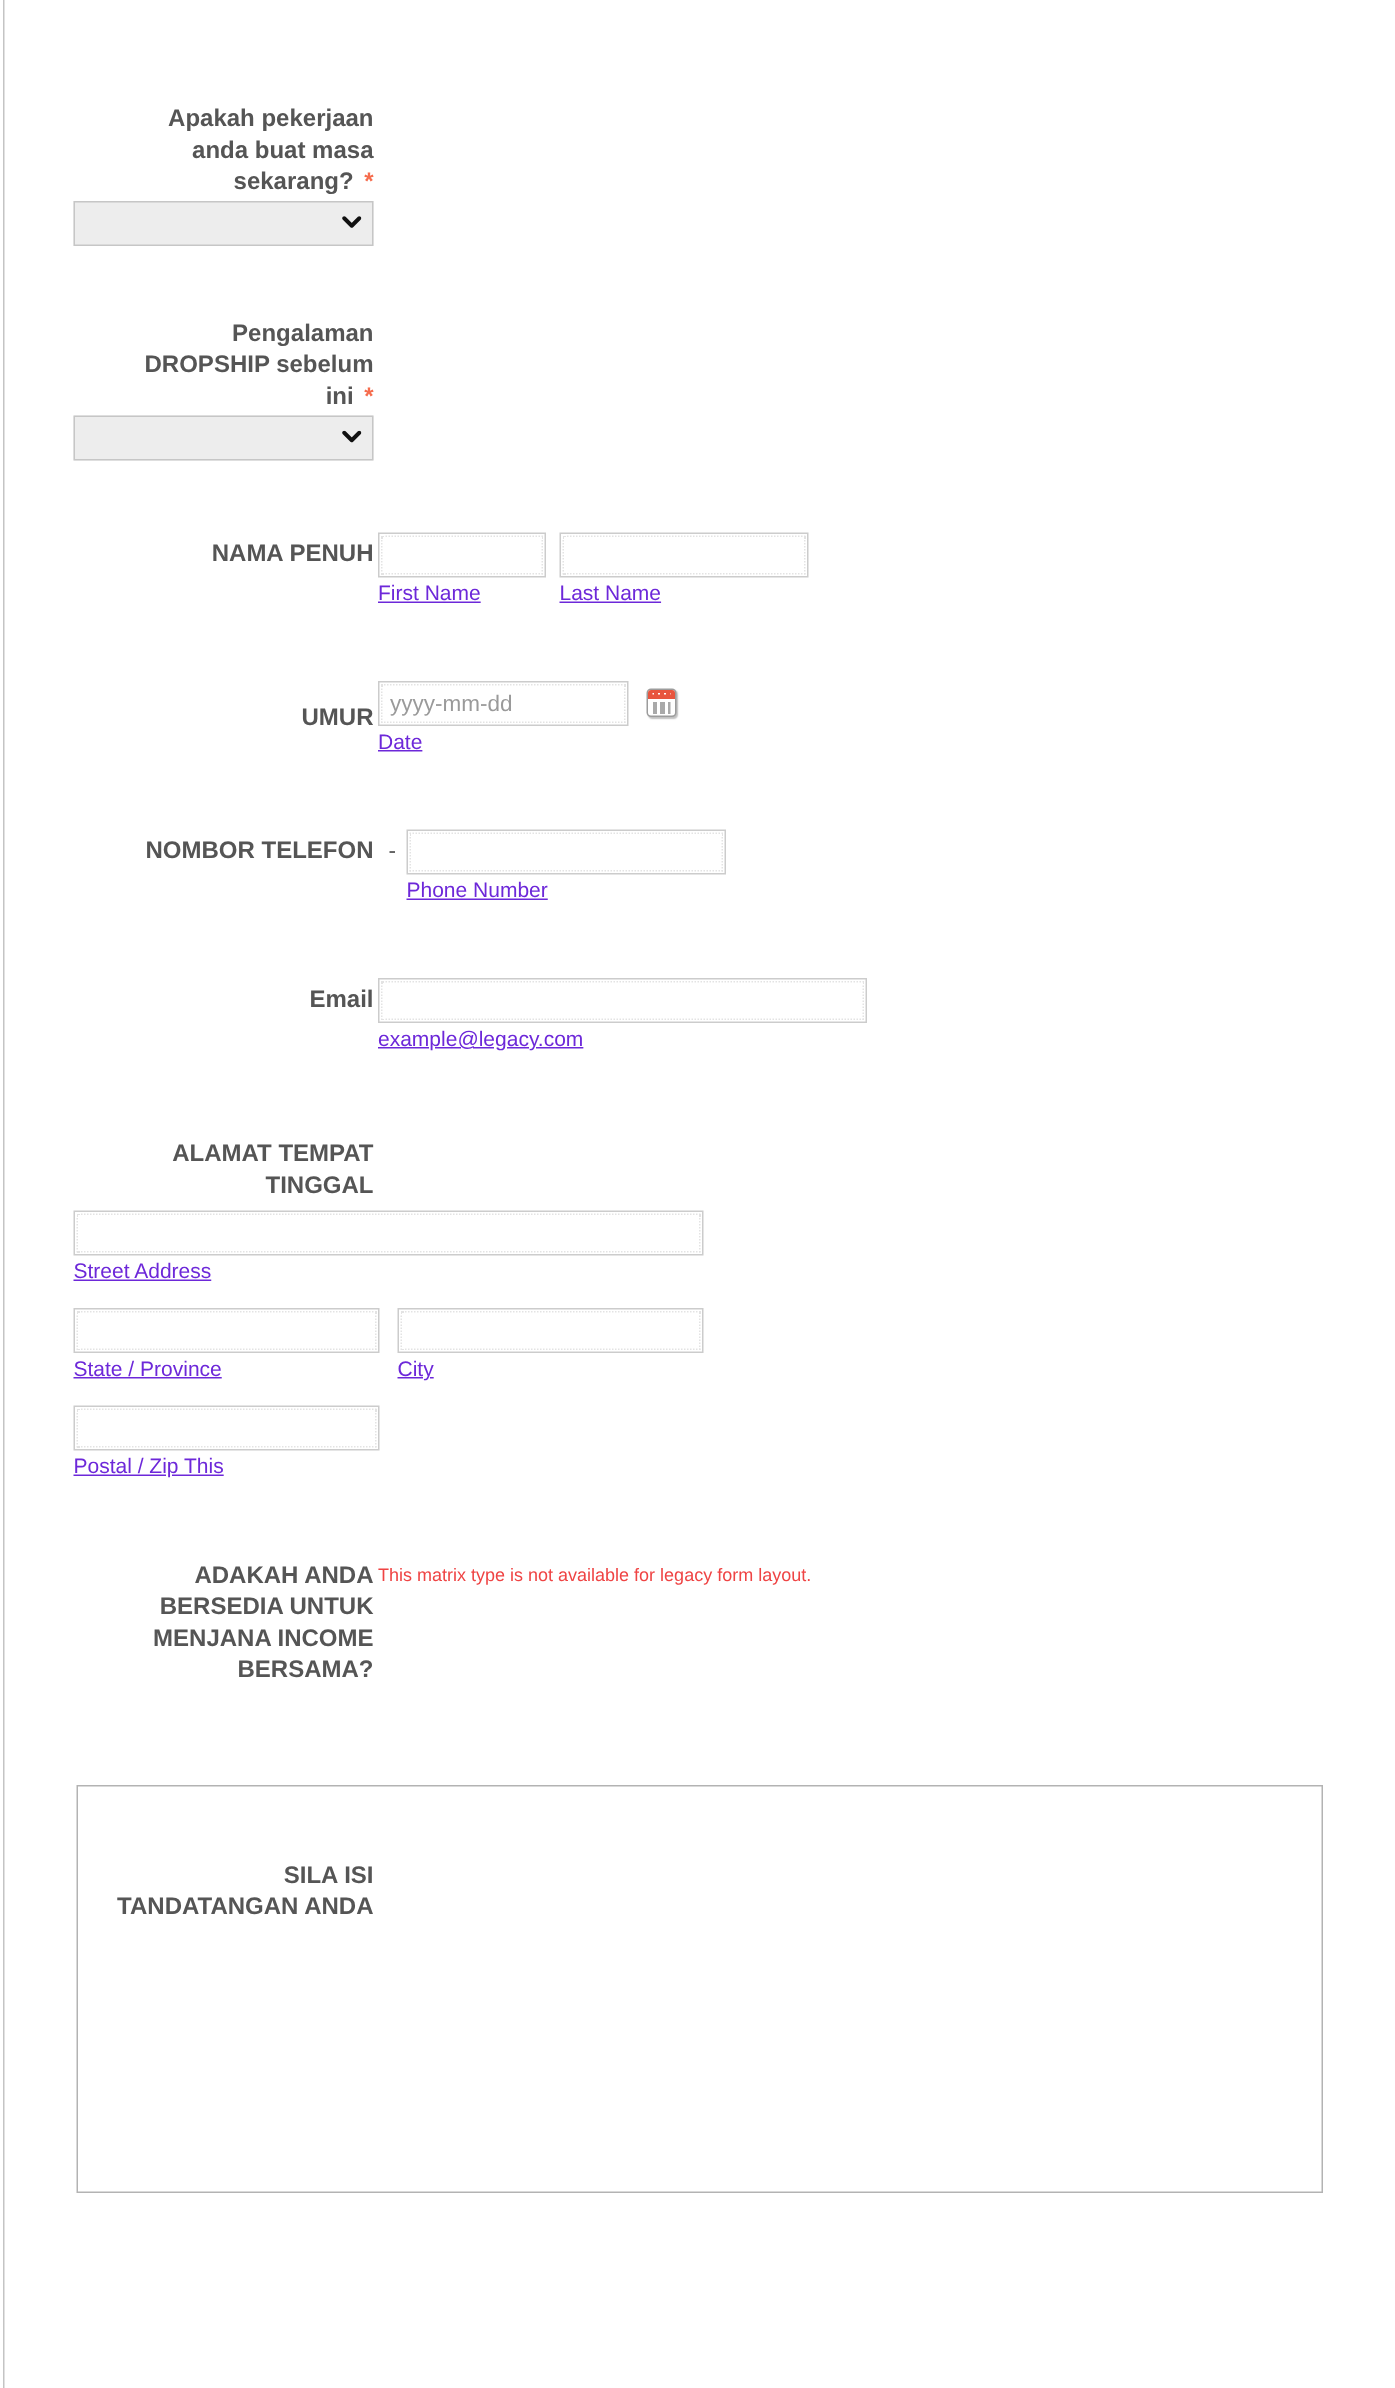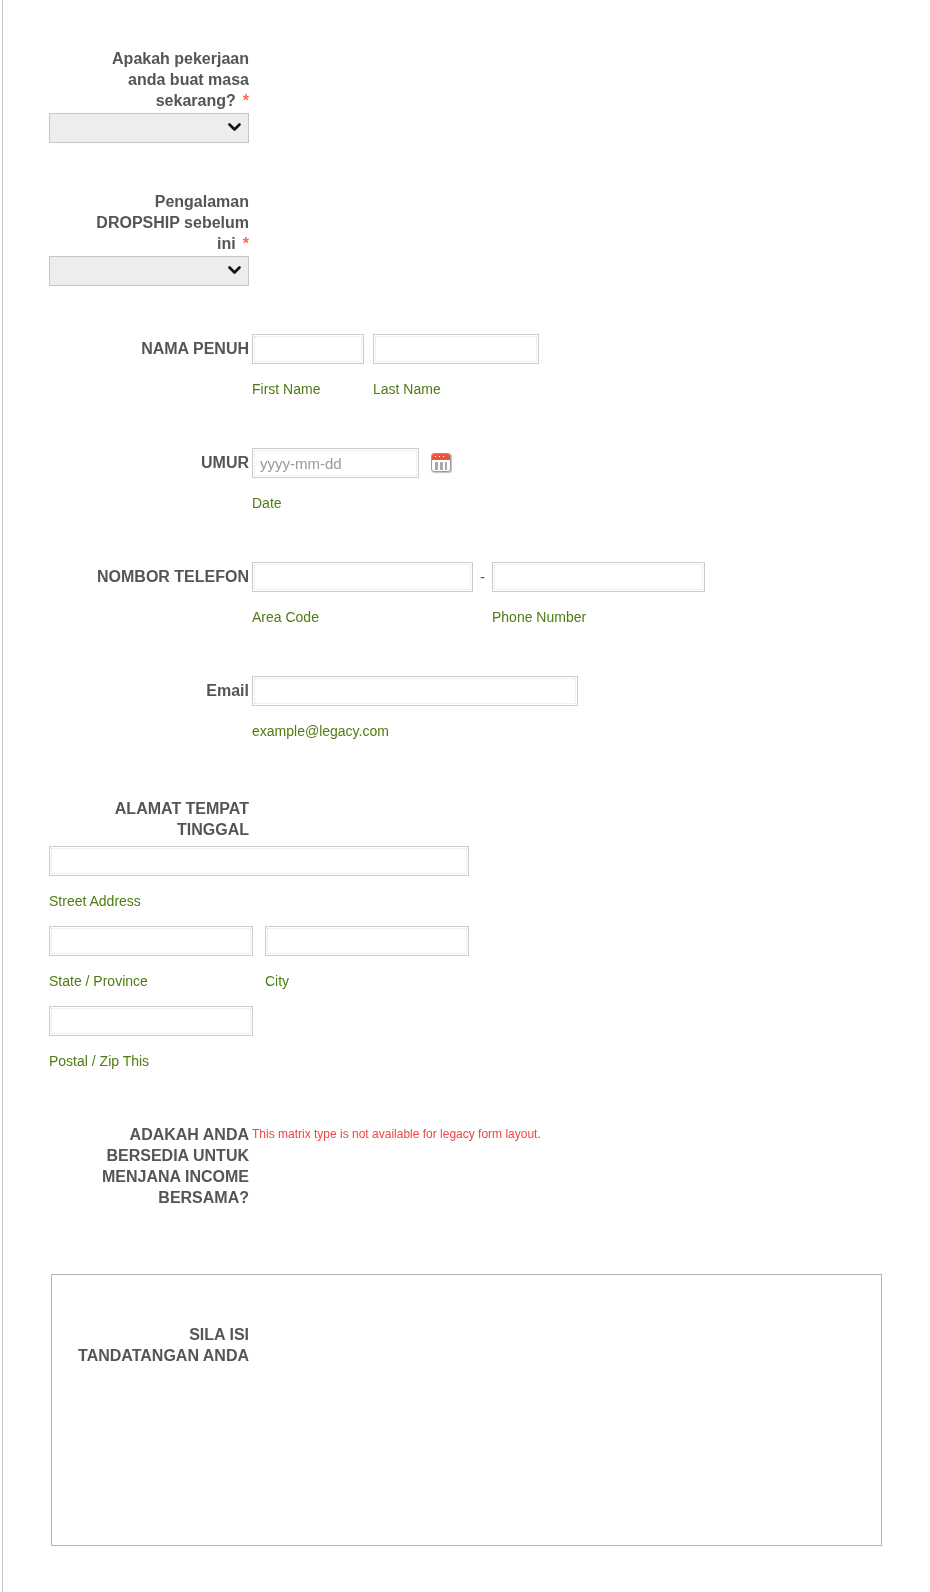--- a/index.html
+++ b/index.html
@@ -12,21 +12,21 @@
     height: 1592px;
     background: #ffffff;
     overflow: hidden;
   }
   .left-rule {
     position: absolute;
     left: 2px; top: 0;
     width: 1px; height: 1592px;
     background: #c4c4c4;
   }
-  .content { padding: 48px 0 0 49px; }
+  .content { padding: 69px 0 0 49px; }
 
   
   .lbl {
     color: #555555;
     font-weight: bold;
     font-size: 16px;
     line-height: 21px;
   }
   .col-label { width: 200px; flex: 0 0 200px; text-align: right; }
   .line { display: block; }
@@ -47,24 +47,25 @@
     font-size: 15px;
     color: #555555;
     padding: 0 7px;
     outline: 1px dotted #e3e3e3;
     outline-offset: -3px;
   }
   input::placeholder { color: #9a9a9a; opacity: 1; }
 
   .sub {
     font-size: 14px;
-    color: #4d7c0f;
+    color: #6d28d9;
     line-height: 18px;
-    margin-top: 16px;
+    margin-top: 1px;
     white-space: nowrap;
+    text-decoration: underline;
   }
 
   
   .stack-select { margin-top: 2px; }
   .select-wrap { position: relative; width: 200px; height: 30px; }
   .select-wrap select {
     width: 100%; height: 100%;
     appearance: none; -webkit-appearance: none; -moz-appearance: none;
     background: #ededed;
     border: 1px solid #c6c6c6;
@@ -76,21 +77,21 @@
   }
   .select-wrap .chev {
     position: absolute; right: 8px; top: 10px;
     pointer-events: none;
     display: block;
   }
 
   
   .row-dropship  { margin-top: 48px; }
   .row-name      { margin-top: 48px; }
-  .row-age       { margin-top: 50px; }
+  .row-age       { margin-top: 50px; align-items: center; }
   .row-phone     { margin-top: 50px; }
   .row-email     { margin-top: 50px; }
   .row-address   { margin-top: 58px; }
   .row-matrix    { margin-top: 54px; }
   .row-signature { margin-top: 66px; position: relative; }
 
   .fld-first { width: 112px; }
   .fld-last  { width: 166px; margin-left: 9px; }
   .fld-date  { width: 167px; }
   .fld-area  { width: 221px; }
@@ -235,24 +236,20 @@
         <span class="cal">
           <span class="cal-top"></span>
           <span class="cal-grid"></span>
         </span>
       </div>
     </div>
 
     <div class="row row-phone">
       <div class="lbl col-label side-label">NOMBOR TELEFON</div>
       <div class="fields">
-        <div class="fld-area">
-          <input type="text" style="">
-          <div class="sub">Area Code</div>
-        </div>
         <span class="dash">-</span>
         <div class="fld-phone">
           <input type="text" style="">
           <div class="sub">Phone Number</div>
         </div>
       </div>
     </div>
 
     <div class="row row-email">
       <div class="lbl col-label side-label">Email</div>

